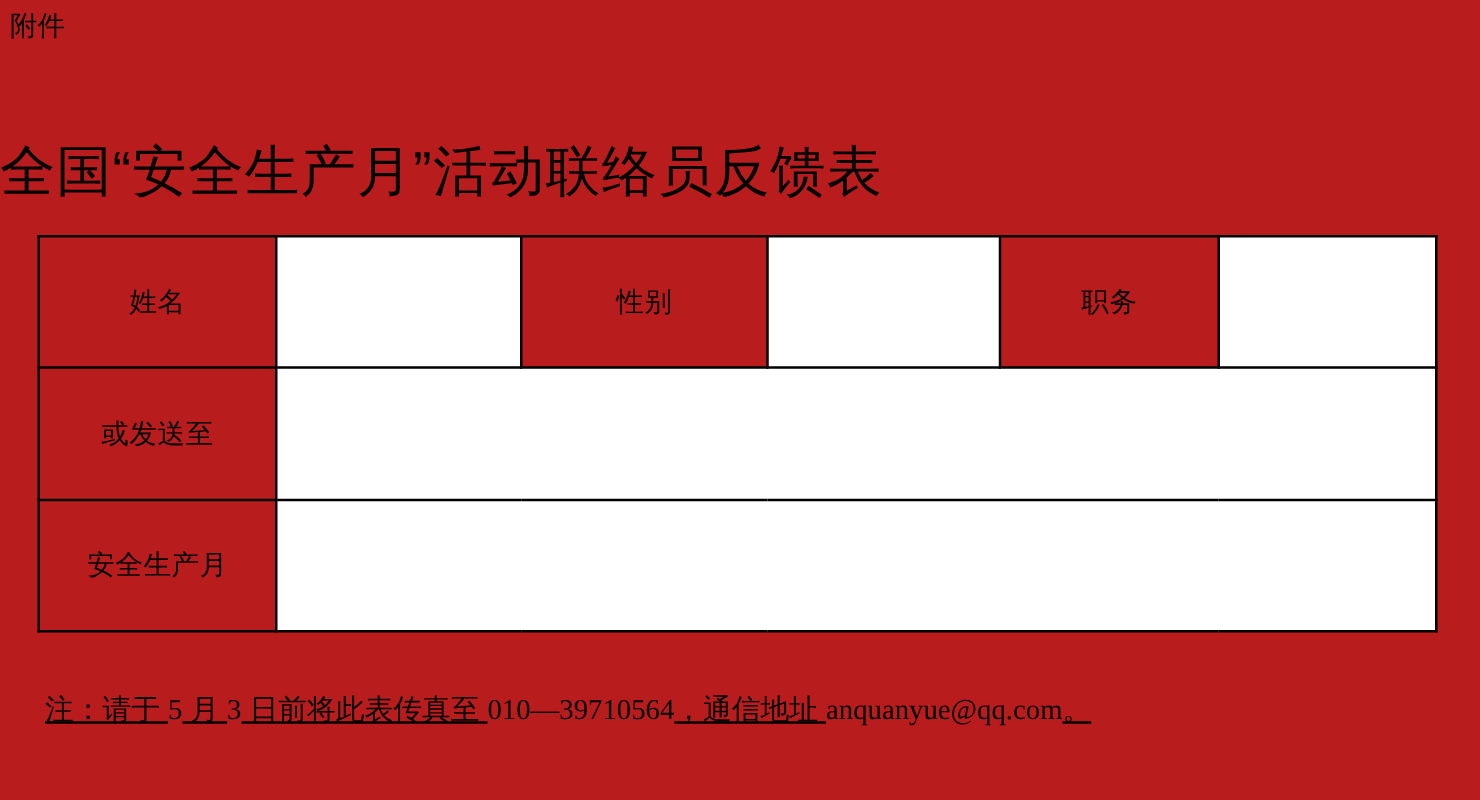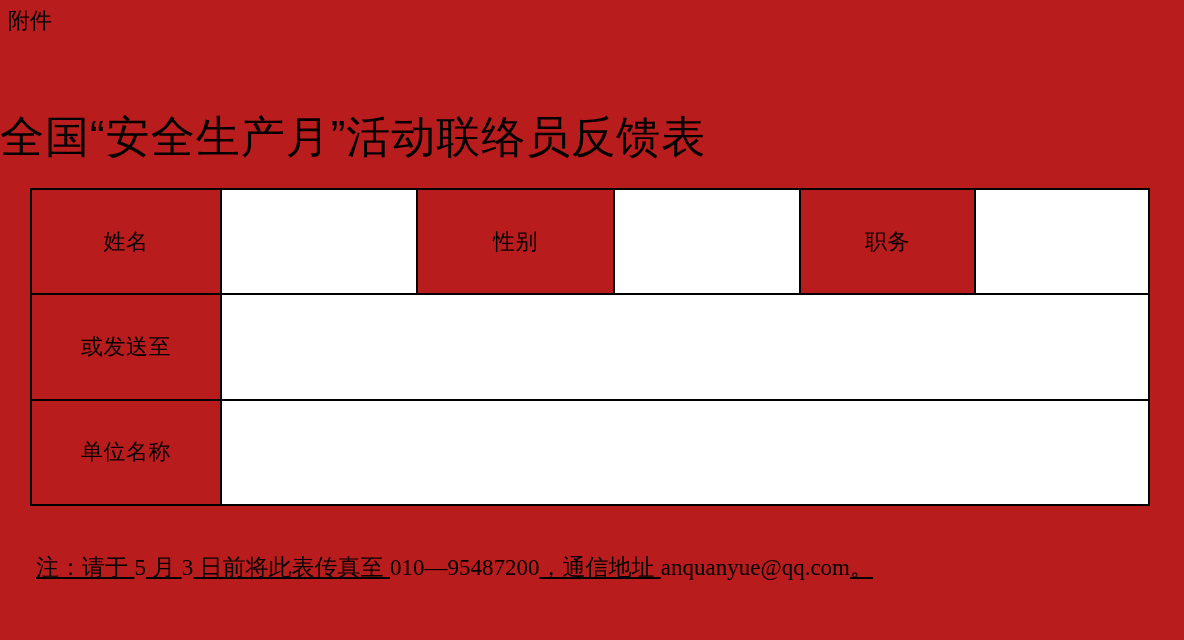--- a/index.html
+++ b/index.html
@@ -90,23 +90,23 @@
         <td class="lbl">性别</td>
         <td class="val"></td>
         <td class="lbl">职务</td>
         <td class="val"></td>
       </tr>
       <tr>
         <td class="lbl">或发送至</td>
         <td class="val" colspan="5"></td>
       </tr>
       <tr>
-        <td class="lbl">单位名称</td>
+        <td class="lbl">安全生产月</td>
         <td class="val" colspan="5"></td>
       </tr>
     </tbody>
   </table>
 
   <p class="note">
-    <span class="cjk">注：请于 </span><span class="latin">5</span><span class="cjk"> 月 </span><span class="latin">3</span><span class="cjk"> 日前将此表传真至 </span><span class="latin">010—95487200</span><span class="cjk">，通信地址 </span><span class="latin">anquanyue@qq.com</span><span class="cjk">。</span>
+    <span class="cjk">注：请于 </span><span class="latin">5</span><span class="cjk"> 月 </span><span class="latin">3</span><span class="cjk"> 日前将此表传真至 </span><span class="latin">010—39710564</span><span class="cjk">，通信地址 </span><span class="latin">anquanyue@qq.com</span><span class="cjk">。</span>
   </p>
 
 </div>
 
 </body></html>

